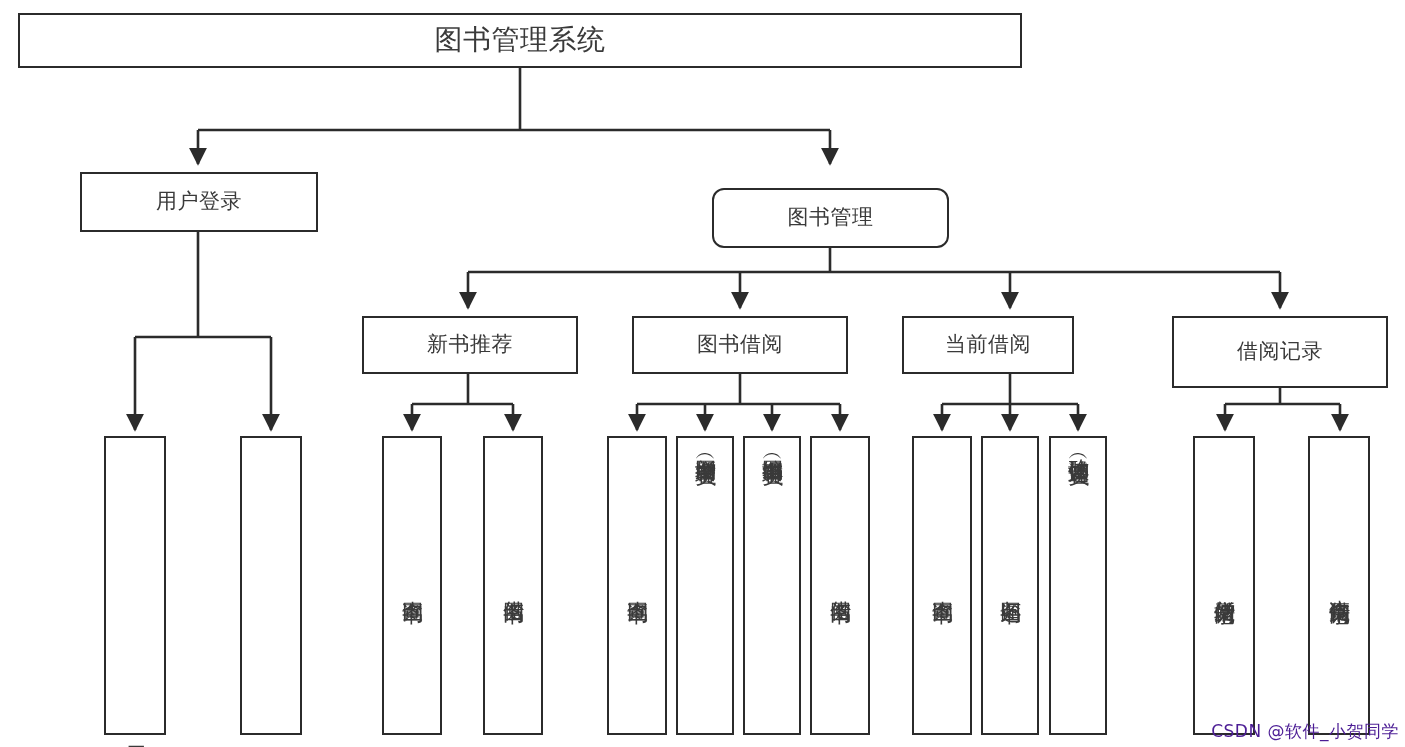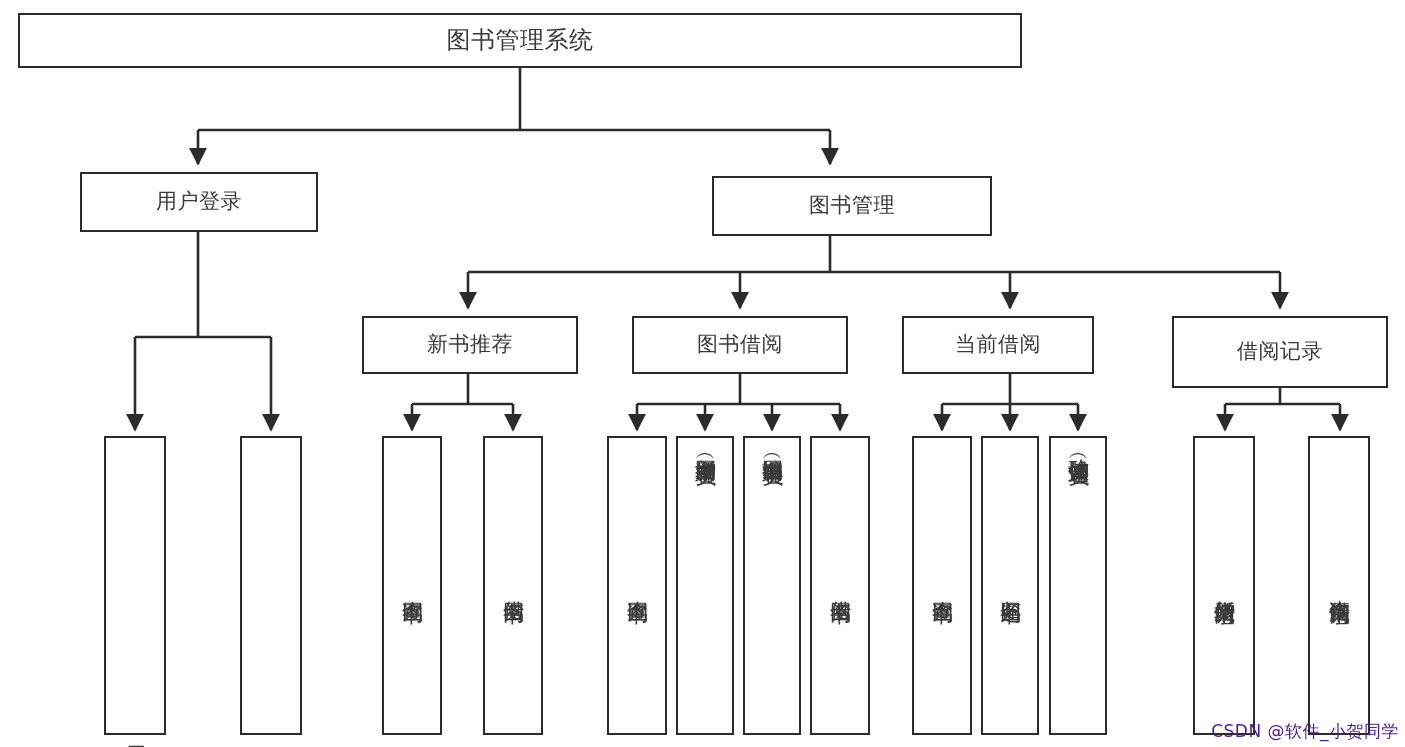--- a/index.html
+++ b/index.html
@@ -34,21 +34,21 @@
     align-items: center;
     justify-content: center;
     color: #3a3a3a;
   }
   .node-h {
     font-size: 21px;
     letter-spacing: 0.5px;
     line-height: 1.1;
   }
   .node.root {
-    font-size: 24px;
+    font-size: 28px;
   }
   .node.leaf {
     align-items: flex-start;
     justify-content: center;
     padding-top: 0;
   }
   .vlabel {
     writing-mode: vertical-rl;
     text-orientation: upright;
     font-size: 21px;
@@ -137,31 +137,31 @@
     </g>
   </svg>
 
   <div class="node root node-h" style="left:18px; top:13px; width:1004px; height:55px;">
     <span>图书管理系统</span>
   </div>
 
   <div class="node node-h" style="left:80px; top:172px; width:238px; height:60px;">
     <span>用户登录</span>
   </div>
-  <div class="node node-h" style="left:712px; top:176px; width:280px; height:60px;">
+  <div class="node node-h" style="left:712px; top:188px; width:237px; height:60px;border-radius:12px;">
     <span>图书管理</span>
   </div>
 
   <div class="node node-h" style="left:632px; top:316px; width:216px; height:58px;">
     <span>图书借阅</span>
   </div>
   <div class="node node-h" style="left:362px; top:316px; width:216px; height:58px;">
     <span>新书推荐</span>
   </div>
-  <div class="node node-h" style="left:902px; top:316px; width:192px; height:58px;">
+  <div class="node node-h" style="left:902px; top:316px; width:172px; height:58px;">
     <span>当前借阅</span>
   </div>
   <div class="node node-h" style="left:1172px; top:316px; width:216px; height:72px;">
     <span>借阅记录</span>
   </div>
 
   <div class="node leaf" style="left:104px; top:436px; width:62px; height:299px;">
     <div class="leaf-inner bottom">
       <span class="vlabel">用户登录</span>
     </div>

